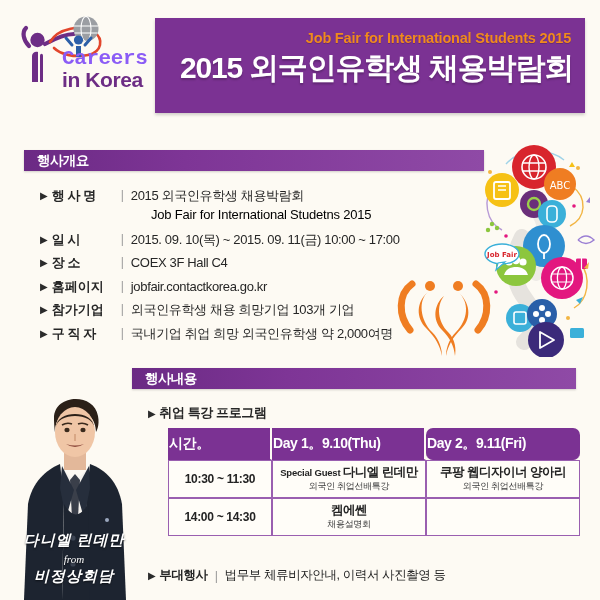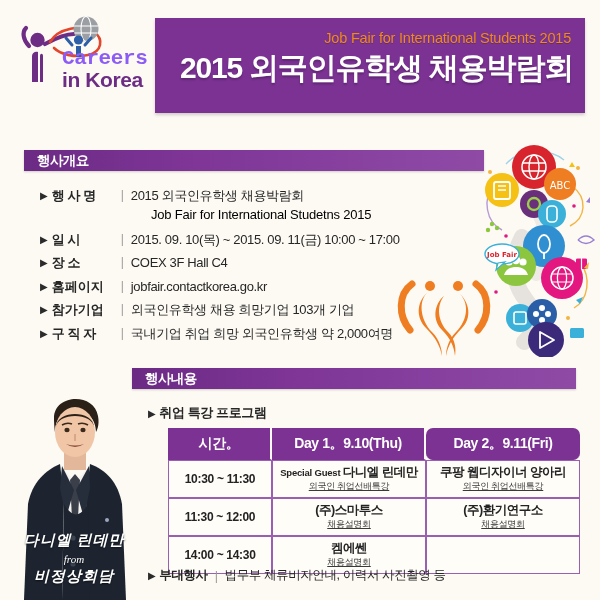--- a/index.html
+++ b/index.html
@@ -18,21 +18,21 @@
   .logo-word .l2{display:block;font-size:21px;font-weight:bold;color:#6d2d85;letter-spacing:-0.4px;}
 
   
   .banner{
     position:absolute;left:155px;top:18px;width:430px;height:95px;
     background:#7b3293;
     box-shadow:0 2px 3px rgba(0,0,0,.18);
   }
   .banner-sub{
     position:absolute;right:14px;top:12px;
-    color:#f08a1d;font-size:14.5px;font-weight:normal;letter-spacing:-0.2px;
+    color:#f08a1d;font-size:14.5px;font-weight:bold;letter-spacing:-0.2px;
     text-shadow:0 1px 0 rgba(0,0,0,.18);
   }
   .banner-title{
     position:absolute;right:12px;top:30px;
     color:#ffffff;font-size:30px;font-weight:bold;letter-spacing:-1.2px;
     white-space:nowrap;
     text-shadow:0 2px 2px rgba(0,0,0,.22);
   }
 
   
@@ -93,34 +93,34 @@
   .proghead .tri{line-height:normal;}
 
   
   .prog{
     position:absolute;left:168px;top:428px;width:412px;
     border-collapse:separate;border-spacing:0;
     table-layout:fixed;
   }
   .prog th{
     background:#7b3293;color:#fff;font-size:14px;font-weight:bold;
-    height:29px;letter-spacing:-0.4px;text-align:center;
+    height:29px;letter-spacing:-0.4px;text-align:left;
     border-right:2px solid #fdfaf3;
     border-bottom:1px solid #7b3293;
   }
   .prog th:last-child{border-right:none;border-radius:7px;}
   .prog td{
     background:#fffdf8;border:1px solid #9a5fb0;
     text-align:center;color:#232323;vertical-align:middle;
     height:34px;padding:1px 2px;
   }
   .prog td.time{font-size:12px;font-weight:bold;letter-spacing:-0.3px;}
   .prog td .main{display:block;font-size:12.5px;font-weight:bold;letter-spacing:-0.5px;line-height:1.15;}
   .prog td .main .sg{font-size:9.5px;font-weight:bold;letter-spacing:-0.2px;}
-  .prog td .sub{display:block;font-size:9px;color:#3a3a3a;letter-spacing:-0.3px;margin-top:1px;text-decoration:underline;}
+  .prog td .sub{display:block;font-size:9px;color:#3a3a3a;letter-spacing:-0.3px;margin-top:1px;}
   .prog col.c1{width:104px;}
   .prog col.c2{width:154px;}
   .prog col.c3{width:154px;}
 
   
   .footrow{
     position:absolute;left:148px;top:566px;display:flex;align-items:center;
     font-size:12.5px;color:#262626;letter-spacing:-0.4px;
   }
   .footrow .fkey{font-weight:bold;}
@@ -382,31 +382,20 @@
         <td>
           <span class="main"><span class="sg">Special Guest </span><span>다니엘 린데만</span></span>
           <span class="sub">외국인 취업선배특강</span>
         </td>
         <td>
           <span class="main">쿠팡 웹디자이너 양아리</span>
           <span class="sub">외국인 취업선배특강</span>
         </td>
       </tr>
       <tr>
-        <td class="time">11:30 ~ 12:00</td>
-        <td>
-          <span class="main">(주)스마투스</span>
-          <span class="sub">채용설명회</span>
-        </td>
-        <td>
-          <span class="main">(주)환기연구소</span>
-          <span class="sub">채용설명회</span>
-        </td>
-      </tr>
-      <tr>
         <td class="time">14:00 ~ 14:30</td>
         <td>
           <span class="main">켐에쎈</span>
           <span class="sub">채용설명회</span>
         </td>
         <td>
           <span class="main"></span>
           <span class="sub"></span>
         </td>
       </tr>

